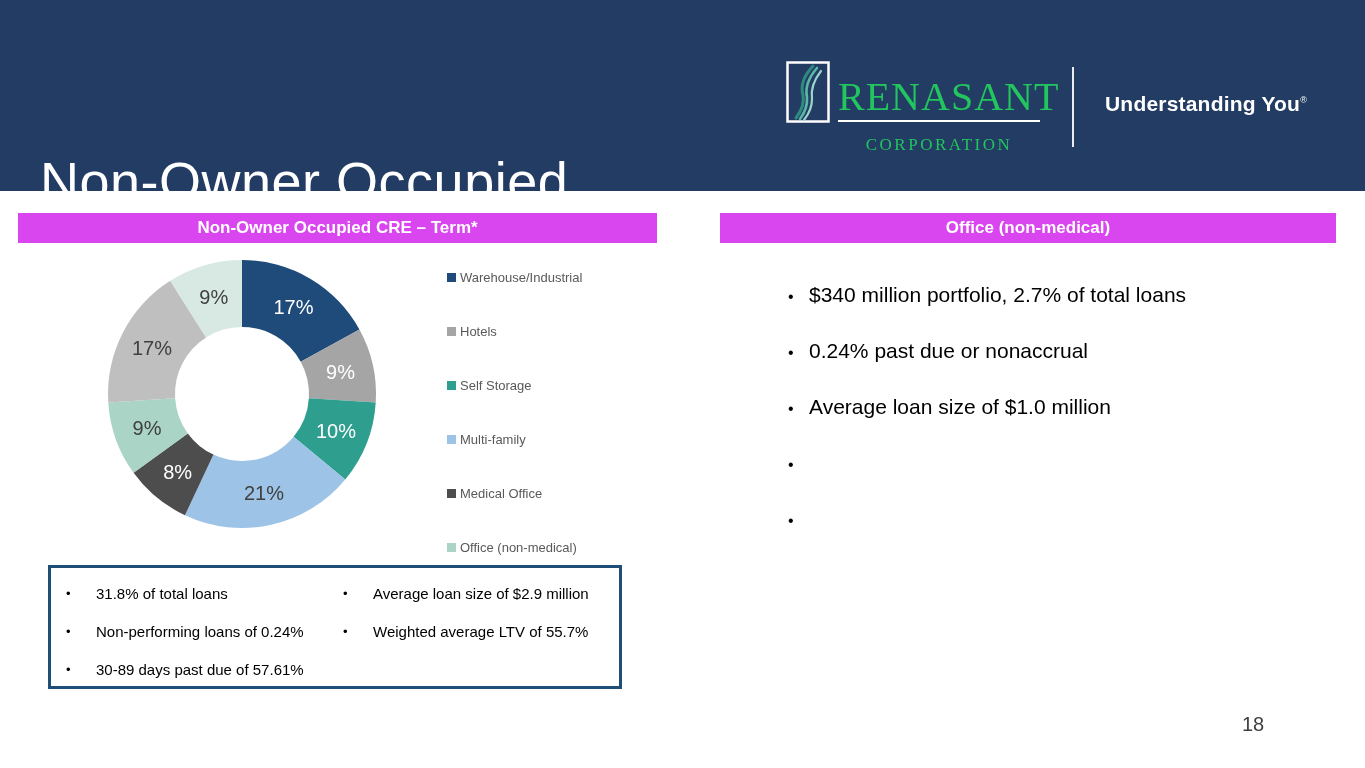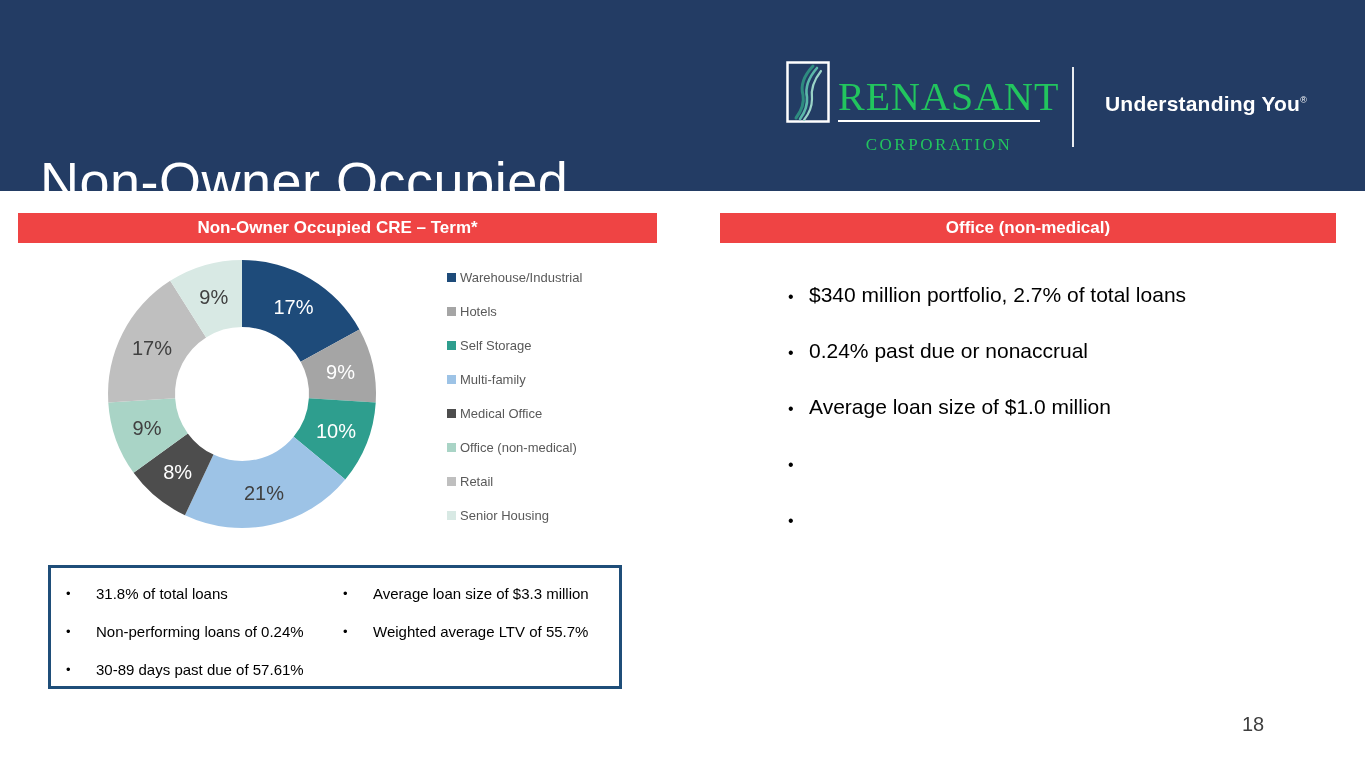--- a/index.html
+++ b/index.html
@@ -13,30 +13,30 @@
   
   .logo-icon { position:absolute; left:786px; top:61px; }
   .logo-text { position:absolute; left:838px; top:76px; width:202px; display:flex; flex-direction:column; align-items:center; color:#22c55e; font-family:"Liberation Serif", serif; }
   .logo-main { font-size:40px; letter-spacing:1px; line-height:42px; padding-bottom:2px; border-bottom:2px solid #ffffff; width:100%; text-align:center; }
   .logo-sub { font-size:17px; letter-spacing:2.5px; line-height:22px; margin-top:12px; }
   .logo-divider { position:absolute; left:1072px; top:67px; width:2px; height:80px; background:rgba(255,255,255,0.9); }
   .tagline { position:absolute; left:1105px; top:92px; color:#ffffff; font-size:21px; font-weight:700; letter-spacing:0.2px; }
   .tagline sup { font-size:9px; font-weight:400; }
 
   
-  .bar { position:absolute; top:213px; height:30px; background:#ef4444; color:#ffffff; font-size:17px; font-weight:700; display:flex; align-items:center; justify-content:center; }
+  .bar { position:absolute; top:213px; height:30px; background:#d946ef; color:#ffffff; font-size:17px; font-weight:700; display:flex; align-items:center; justify-content:center; }
   .bar-left { left:18px; width:639px; }
   .bar-right { left:720px; width:616px; }
 
   
   #donut-svg { position:absolute; left:100px; top:252px; }
   .slice-label { font-family:"Liberation Sans", sans-serif; font-size:20px; }
 
   
-  #legend { position:absolute; left:447px; top:269px; display:flex; flex-direction:column; }
+  #legend { position:absolute; left:447px; top:269px; display:flex; flex-direction:column;gap:20px; }
   .legend-item { display:flex; align-items:center; height:17px; margin-bottom:17px; }
   .legend-marker { width:9px; height:9px; display:inline-block; margin-right:4px; flex:0 0 auto; }
   .legend-label { font-size:13px; color:#595959; white-space:nowrap; }
 
   
   .stats-box { position:absolute; left:48px; top:565px; width:574px; height:124px; border:3px solid #1F4E79; background:#ffffff; display:flex; padding:17px 6px 0 15px; }
   .stats-col { display:flex; flex-direction:column; }
   .stats-col1 { width:277px; }
   .stats-col2 { flex:1; }
   .stat-row { display:flex; font-size:15px; color:#000; line-height:18px; margin-bottom:20px; }
@@ -144,21 +144,21 @@
           <span>Non-performing loans of 0.24%</span>
         </div>
       <div class="stat-row">
           <span class="stat-bullet">•</span>
           <span>30-89 days past due of 57.61%</span>
         </div>
     </div>
     <div class="stats-col stats-col2">
       <div class="stat-row">
           <span class="stat-bullet">•</span>
-          <span>Average loan size of $3.3 million</span>
+          <span>Average loan size of $2.9 million</span>
         </div>
       <div class="stat-row">
           <span class="stat-bullet">•</span>
           <span>Weighted average LTV of 55.7%</span>
         </div>
     </div>
   </div>
 
   <div class="office-list">
     <div class="office-row">

